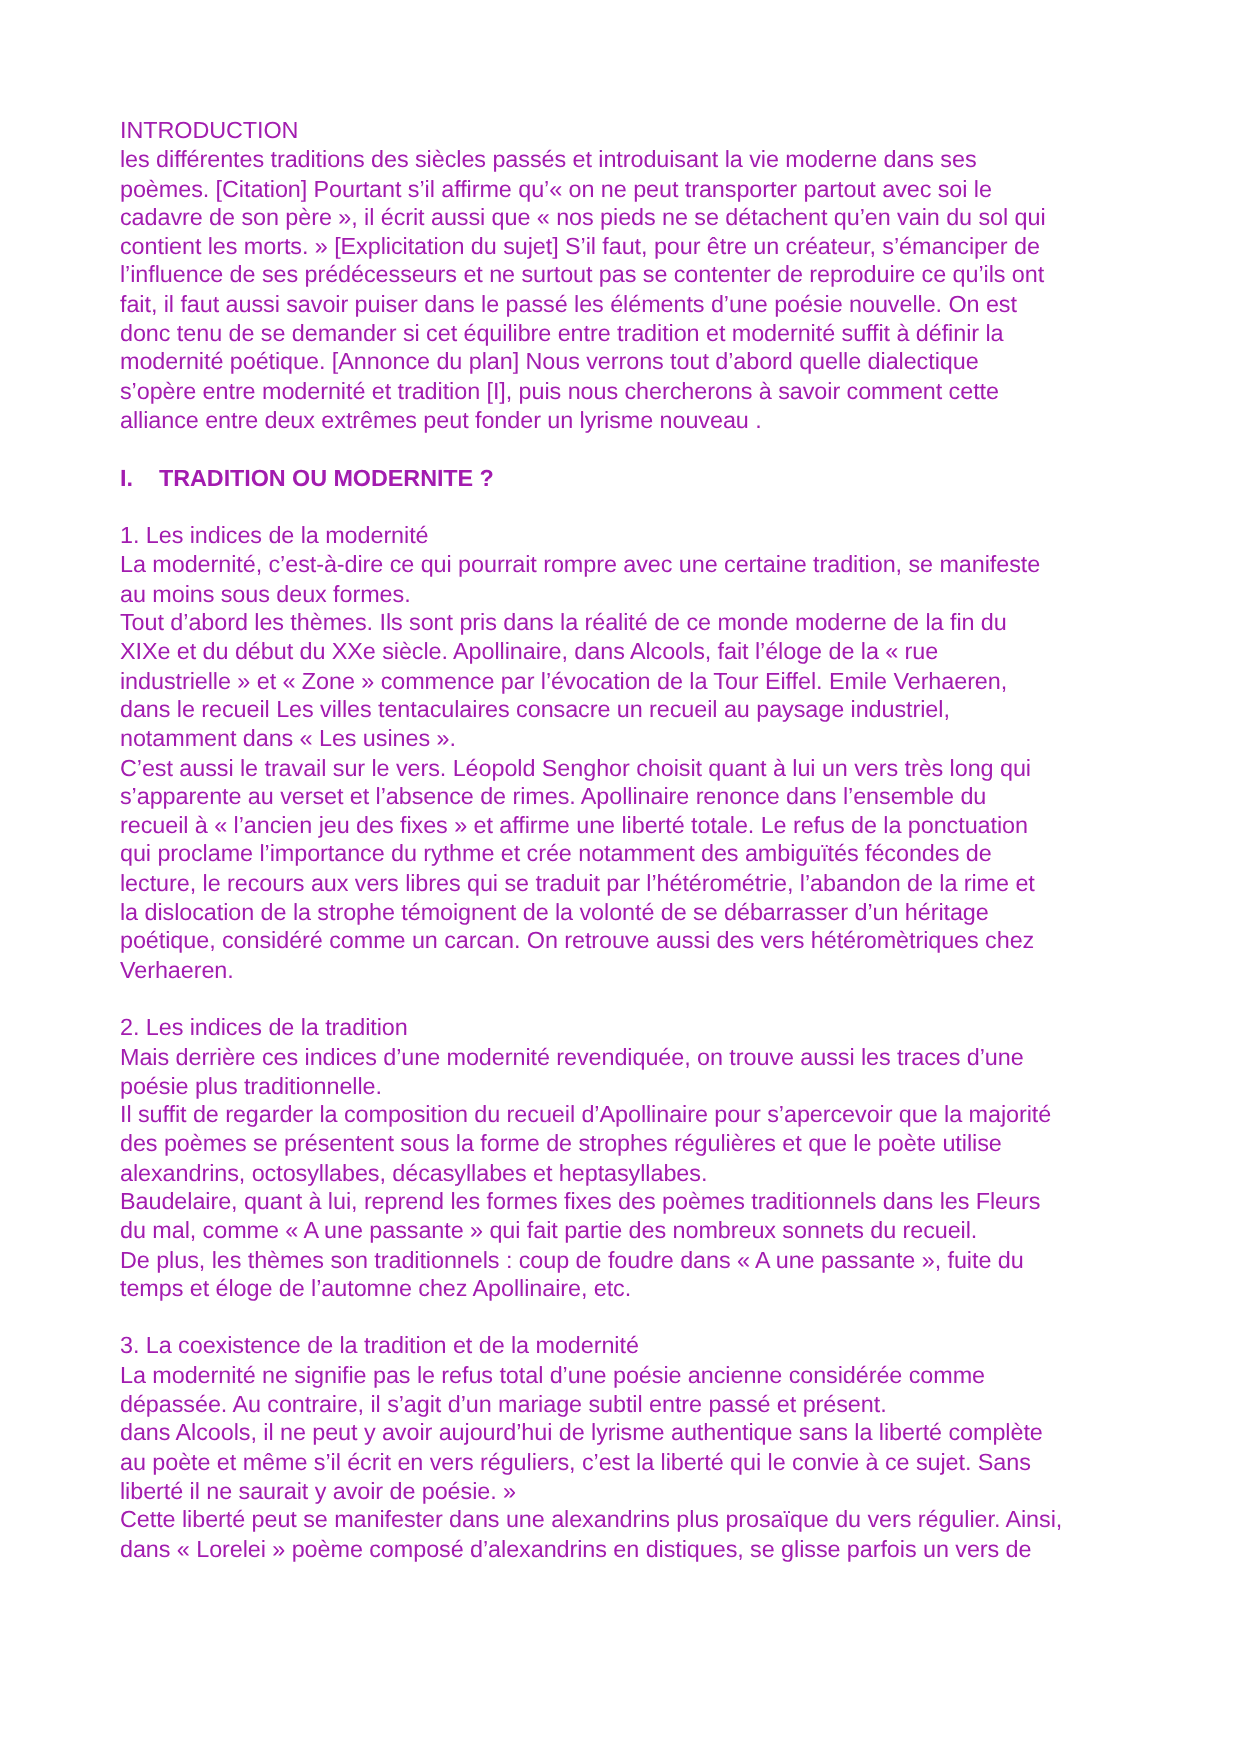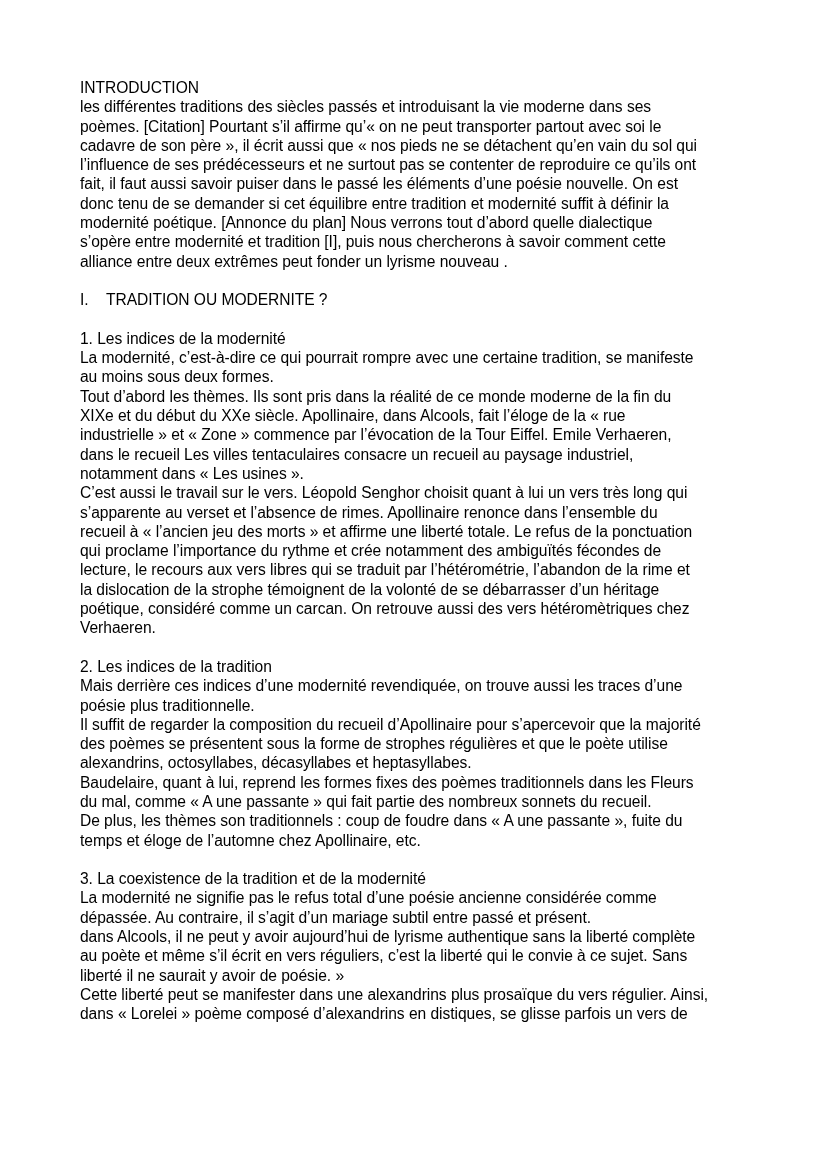--- a/index.html
+++ b/index.html
@@ -1,36 +1,37 @@
 <!DOCTYPE html>
 <html><head>
   <meta charset="utf-8">
   <style>
     html, body { margin: 0; padding: 0; background: #ffffff; }
     body { width: 828px; height: 1171px; overflow: hidden; position: relative; }
     .page {
       position: absolute; left: 80px; top: 78px; width: 672px;
       font-family: "Liberation Sans", sans-serif;
-      font-size: 15.6px; line-height: 19.3px; color: #000000;
+      font-size: 15.6px; line-height: 19.3px; color: #a21caf;
       letter-spacing: -0.05px;
     }
     .line { white-space: nowrap; display: block; }
     .blank { height: 19.3px; }
-    .sec { white-space: nowrap; display: block; }
+    .sec { white-space: nowrap; display: block; font-weight: bold; }
     .sec .num { display: inline-block; width: 26px; }
   </style>
 </head>
 <body>
 
 <div class="page">
   <span class="line">INTRODUCTION</span>
   <div id="intro">
       <span class="line">les différentes traditions des siècles passés et introduisant la vie moderne dans ses</span>
       <span class="line">poèmes. [Citation] Pourtant s’il affirme qu’« on ne peut transporter partout avec soi le</span>
       <span class="line">cadavre de son père », il écrit aussi que « nos pieds ne se détachent qu’en vain du sol qui</span>
+      <span class="line">contient les morts. » [Explicitation du sujet] S’il faut, pour être un créateur, s’émanciper de</span>
       <span class="line">l’influence de ses prédécesseurs et ne surtout pas se contenter de reproduire ce qu’ils ont</span>
       <span class="line">fait, il faut aussi savoir puiser dans le passé les éléments d’une poésie nouvelle. On est</span>
       <span class="line">donc tenu de se demander si cet équilibre entre tradition et modernité suffit à définir la</span>
       <span class="line">modernité poétique. [Annonce du plan] Nous verrons tout d’abord quelle dialectique</span>
       <span class="line">s’opère entre modernité et tradition [I], puis nous chercherons à savoir comment cette</span>
       <span class="line">alliance entre deux extrêmes peut fonder un lyrisme nouveau .</span>
     </div>
   <div class="blank"></div>
   <span class="sec">
     <span class="num">I.</span><span>TRADITION OU MODERNITE ?</span>
@@ -40,21 +41,21 @@
   <div id="sub1">
       <span class="line">La modernité, c’est-à-dire ce qui pourrait rompre avec une certaine tradition, se manifeste</span>
       <span class="line">au moins sous deux formes.</span>
       <span class="line">Tout d’abord les thèmes. Ils sont pris dans la réalité de ce monde moderne de la fin du</span>
       <span class="line">XIXe et du début du XXe siècle. Apollinaire, dans Alcools, fait l’éloge de la « rue</span>
       <span class="line">industrielle » et « Zone » commence par l’évocation de la Tour Eiffel. Emile Verhaeren,</span>
       <span class="line">dans le recueil Les villes tentaculaires consacre un recueil au paysage industriel,</span>
       <span class="line">notamment dans « Les usines ».</span>
       <span class="line">C’est aussi le travail sur le vers. Léopold Senghor choisit quant à lui un vers très long qui</span>
       <span class="line">s’apparente au verset et l’absence de rimes. Apollinaire renonce dans l’ensemble du</span>
-      <span class="line">recueil à « l’ancien jeu des morts » et affirme une liberté totale. Le refus de la ponctuation</span>
+      <span class="line">recueil à « l’ancien jeu des fixes » et affirme une liberté totale. Le refus de la ponctuation</span>
       <span class="line">qui proclame l’importance du rythme et crée notamment des ambiguïtés fécondes de</span>
       <span class="line">lecture, le recours aux vers libres qui se traduit par l’hétérométrie, l’abandon de la rime et</span>
       <span class="line">la dislocation de la strophe témoignent de la volonté de se débarrasser d’un héritage</span>
       <span class="line">poétique, considéré comme un carcan. On retrouve aussi des vers hétéromètriques chez</span>
       <span class="line">Verhaeren.</span>
     </div>
   <div class="blank"></div>
   <span class="line">2. Les indices de la tradition</span>
   <div id="sub2">
       <span class="line">Mais derrière ces indices d’une modernité revendiquée, on trouve aussi les traces d’une</span>

